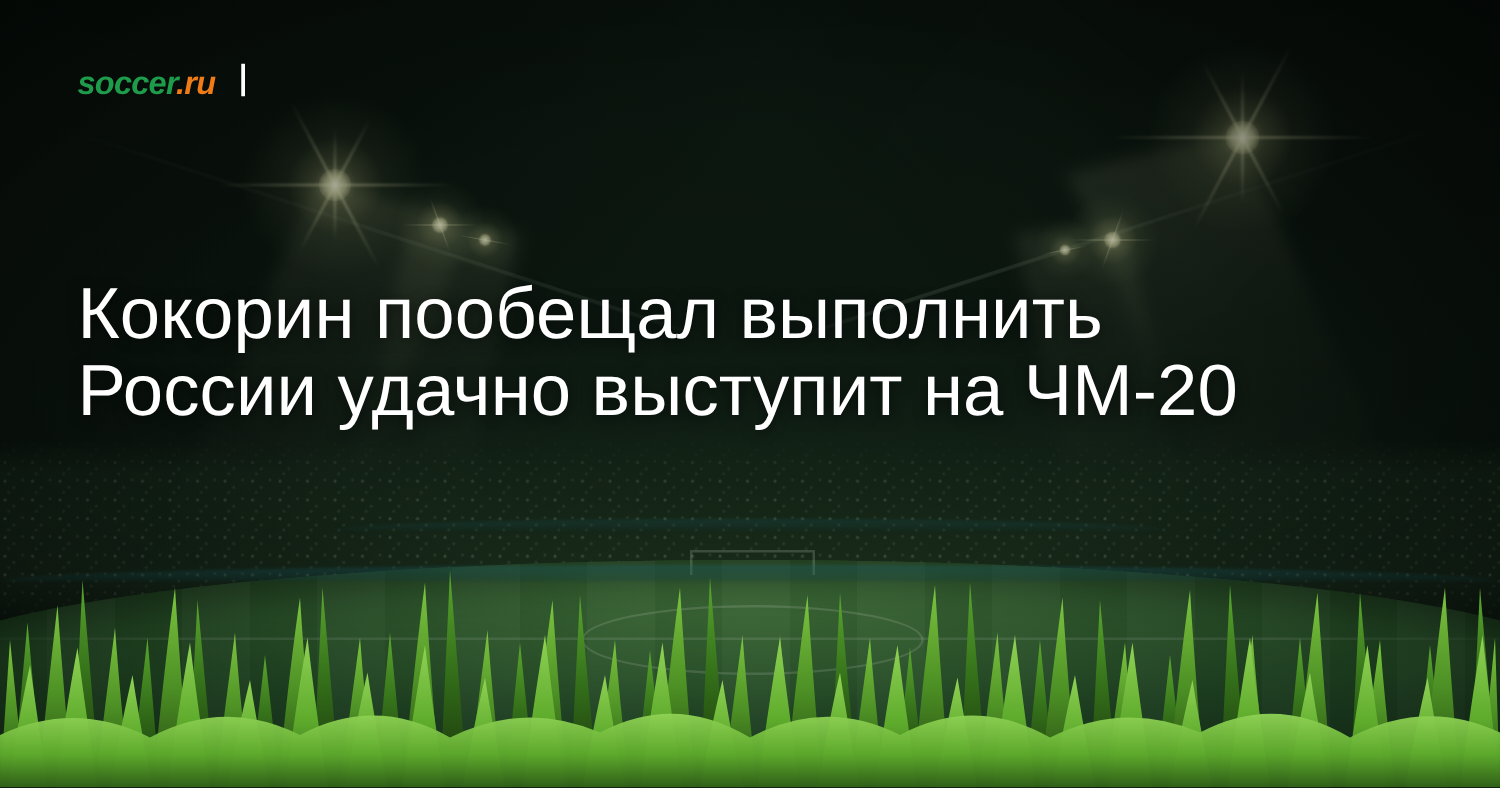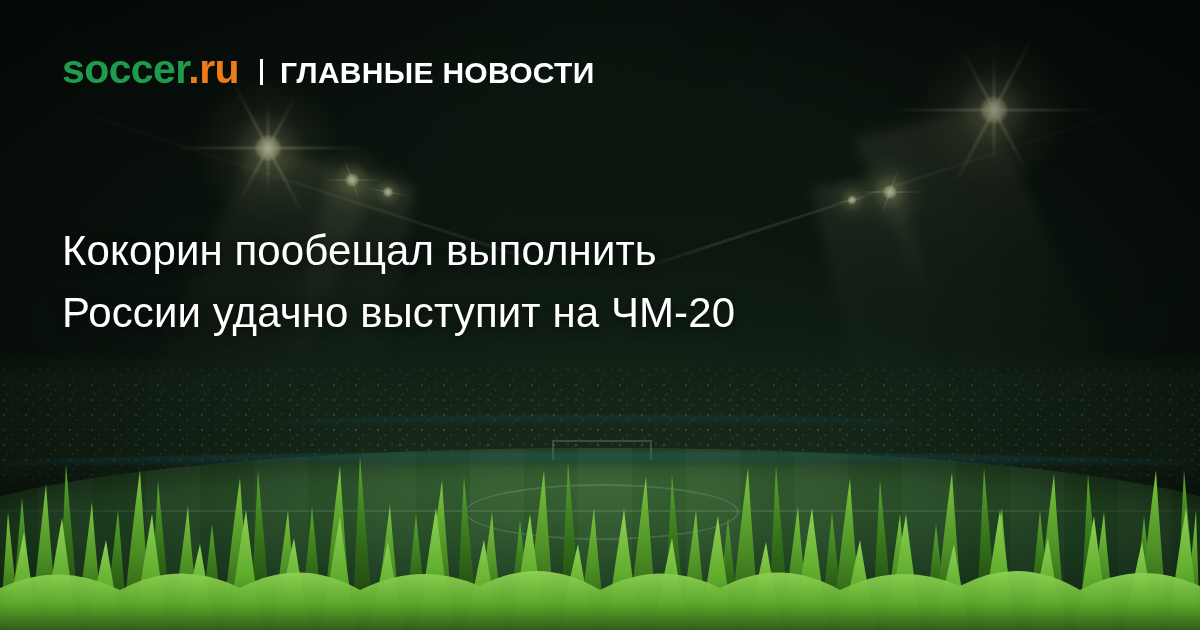--- a/index.html
+++ b/index.html
@@ -256,24 +256,25 @@
   .header {
     position: absolute;
     left: 62px;
     top: 49px;
     display: flex;
     align-items: baseline;
     gap: 0;
     white-space: nowrap;
   }
   .logo {
-    font-size: 41px;
+    font-size: 26px;
     font-weight: 700;
     letter-spacing: -0.6px;
     line-height: 1;
+    font-style: italic;
   }
   .logo-soccer { color: #1f9c4b; }
   .logo-dot { color: #f07c18; }
   .logo-ru  { color: #f07c18; }
 
   .divider {
     display: inline-block;
     width: 3px;
     height: 26px;
     background: #ffffff;
@@ -290,21 +291,21 @@
     line-height: 1;
   }
 
   .headline {
     position: absolute;
     left: 62px;
     top: 220px;
     width: 1000px;
     margin: 0;
     color: #ffffff;
-    font-size: 42px;
+    font-size: 58px;
     font-weight: 400;
     line-height: 62px;
     letter-spacing: 0.1px;
     text-shadow: 0 2px 10px rgba(0,0,0,0.55);
   }
   .headline .ln { display: block; }
 </style>
 </head>
 <body>
 
@@ -482,21 +483,20 @@
         <path d="M0 190 L0 148 Q60 120 120 150 Q180 118 240 148 Q300 116 360 150 Q420 120 480 146 Q540 114 600 150 Q660 118 720 148 Q780 116 840 150 Q900 120 960 146 Q1020 114 1080 150 Q1140 118 1200 146 L1200 190 Z"></path>
       </g>
     </svg>
   </div>
 
   <div class="content">
 
     <div class="header">
       <span class="logo"><span class="logo-soccer">soccer</span><span class="logo-dot">.</span><span class="logo-ru">ru</span></span>
       <span class="divider"></span>
-      <span class="kicker">ГЛАВНЫЕ НОВОСТИ</span>
     </div>
 
     <h1 class="headline">
       <span class="ln">Кокорин пообещал выполнить</span>
       <span class="ln">России удачно выступит на ЧМ-20</span>
     </h1>
 
   </div>
 </div>
 

